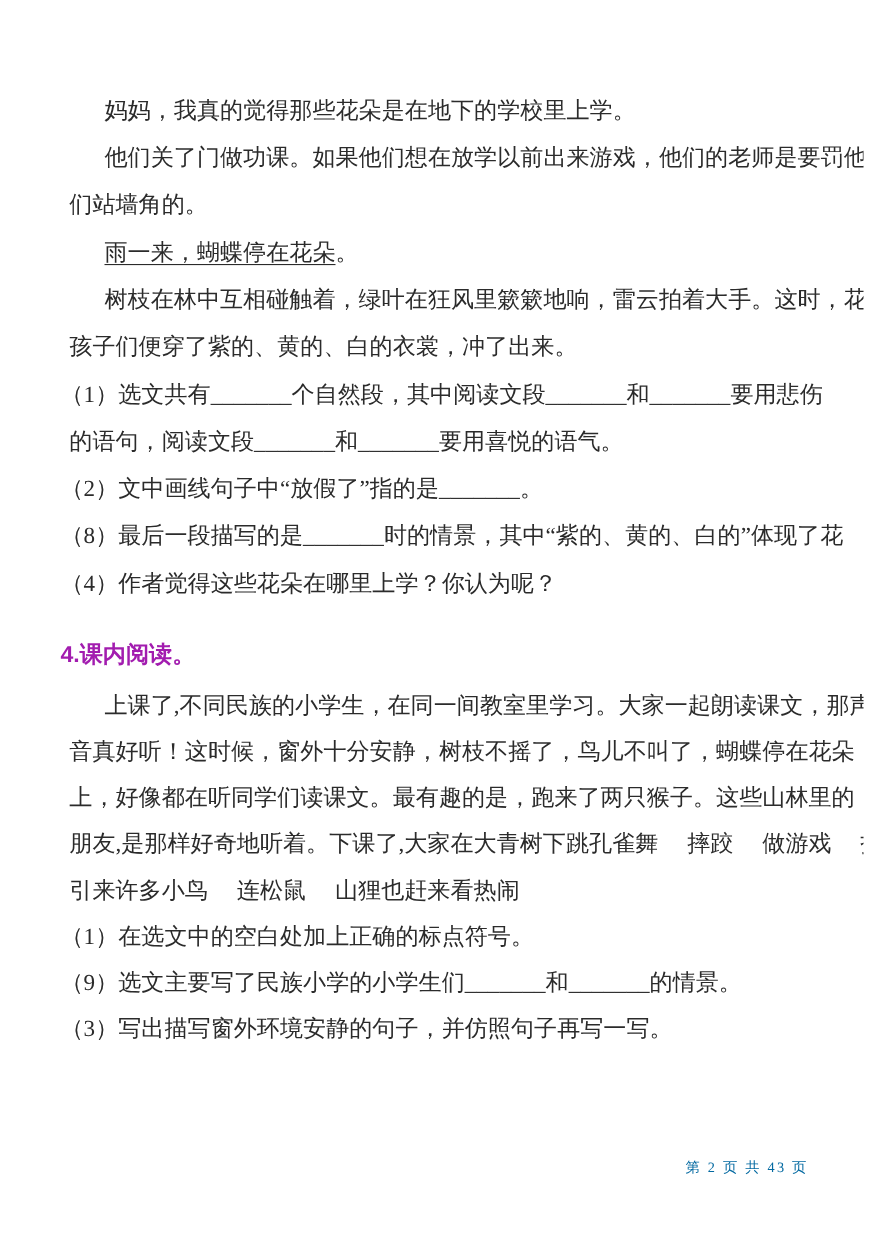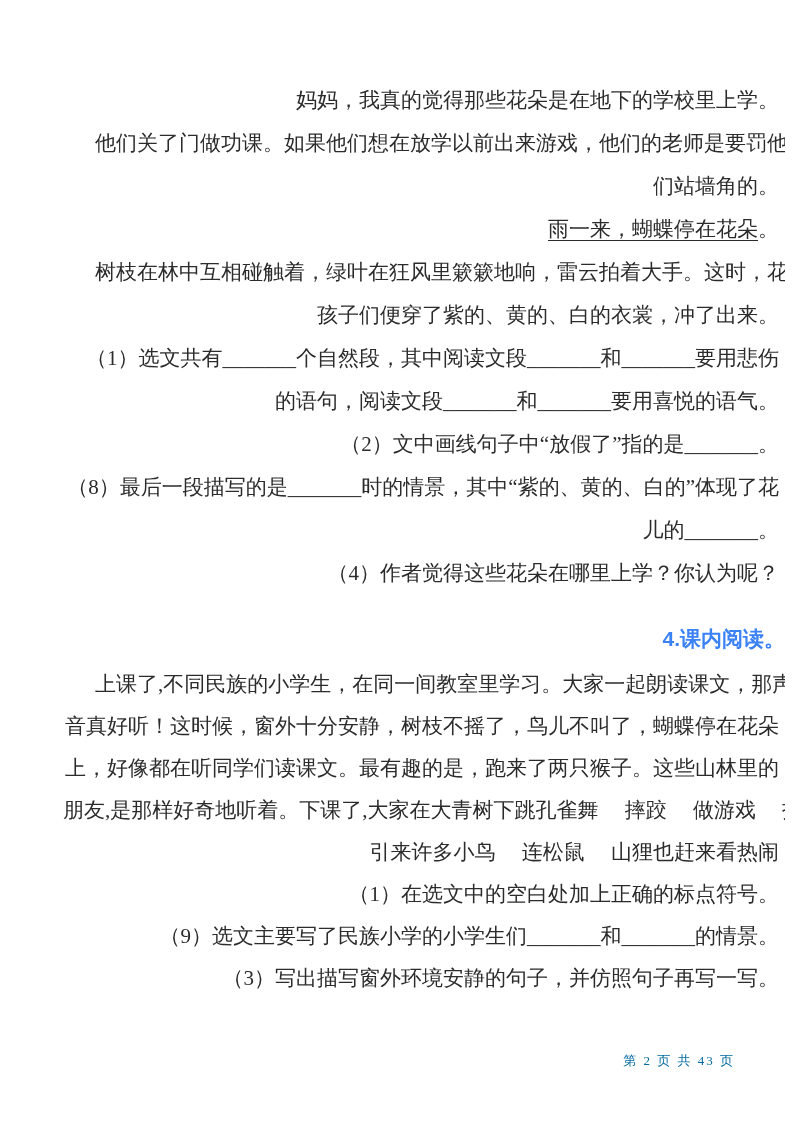--- a/index.html
+++ b/index.html
@@ -5,39 +5,38 @@
   html, body { margin: 0; padding: 0; background: #ffffff; }
   .page {
     position: relative;
     width: 785px;
     height: 1122px;
     background: #ffffff;
     overflow: hidden;
     font-family: "Liberation Serif", "DejaVu Serif", serif;
     color: #2b2b2b;
     font-size: 21px;
-    text-align: right;
   }
   .lines { padding-left: 55px; padding-right: 6px; }
   .sec-a { padding-top: 79px; }
   .sec-a .line { height: 43px; line-height: 43px; }
   .sec-b { margin-top: 3px; }
   .sec-b .line { height: 42px; line-height: 42px; }
   .line { white-space: nowrap; }
   .line.indent { padding-left: 40px; }
   .line.flush  { padding-left: 8px; }
   .line.q      { padding-left: 0; }
   .u { text-decoration: underline; text-underline-offset: 4px; text-decoration-thickness: 1px; }
   .heading {
     margin-top: 22px;
     padding-left: 55px;
     height: 43px;
     line-height: 43px;
     font-weight: bold;
-    color: #3b82f6;
+    color: #a21caf;
     font-family: "Liberation Sans", "DejaVu Sans", sans-serif;
     font-size: 21px;
     white-space: nowrap;
   }
   .footer {
     position: absolute;
     top: 1052px;
     right: 50px;
     font-size: 13px;
     letter-spacing: 2px;
@@ -53,21 +52,20 @@
       <div class="line indent">妈妈，我真的觉得那些花朵是在地下的学校里上学。</div>
       <div class="line indent">他们关了门做功课。如果他们想在放学以前出来游戏，他们的老师是要罚他</div>
       <div class="line flush">们站墙角的。</div>
       <div class="line indent"><span class="u">雨一来，蝴蝶停在花朵</span><span>。</span></div>
       <div class="line indent">树枝在林中互相碰触着，绿叶在狂风里簌簌地响，雷云拍着大手。这时，花</div>
       <div class="line flush">孩子们便穿了紫的、黄的、白的衣裳，冲了出来。</div>
       <div class="line q">（1）选文共有_______个自然段，其中阅读文段_______和_______要用悲伤</div>
       <div class="line flush">的语句，阅读文段_______和_______要用喜悦的语气。</div>
       <div class="line q">（2）文中画线句子中“放假了”指的是_______。</div>
       <div class="line q">（8）最后一段描写的是_______时的情景，其中“紫的、黄的、白的”体现了花</div>
-      <div class="line flush">儿的_______。</div>
       <div class="line q">（4）作者觉得这些花朵在哪里上学？你认为呢？</div>
     </div>
   <div class="heading">4.课内阅读。</div>
   <div class="lines sec-b" id="sec-b">
       <div class="line indent">上课了,不同民族的小学生，在同一间教室里学习。大家一起朗读课文，那声</div>
       <div class="line flush">音真好听！这时候，窗外十分安静，树枝不摇了，鸟儿不叫了，蝴蝶停在花朵</div>
       <div class="line flush">上，好像都在听同学们读课文。最有趣的是，跑来了两只猴子。这些山林里的</div>
       <div class="line flush">朋友,是那样好奇地听着。下课了,大家在大青树下跳孔雀舞　 摔跤　 做游戏　 招</div>
       <div class="line flush">引来许多小鸟　 连松鼠　 山狸也赶来看热闹</div>
       <div class="line q">（1）在选文中的空白处加上正确的标点符号。</div>

